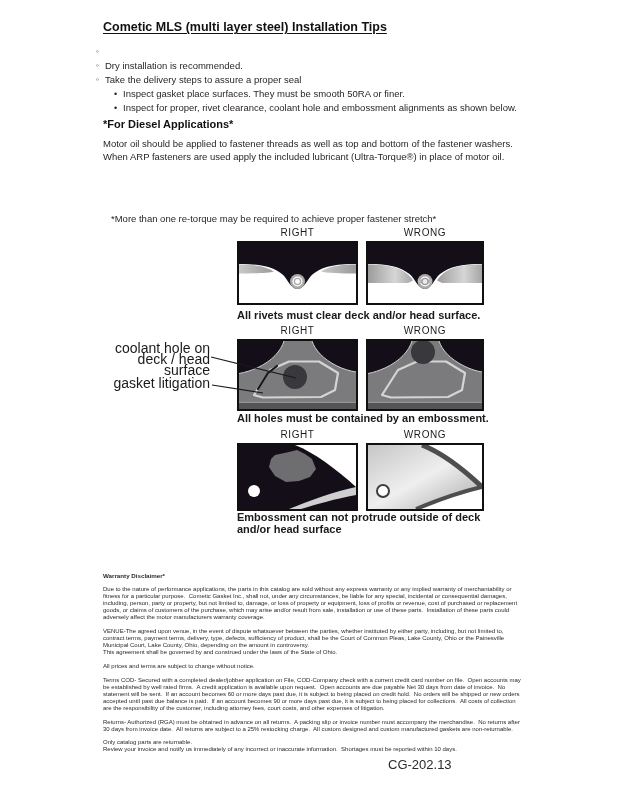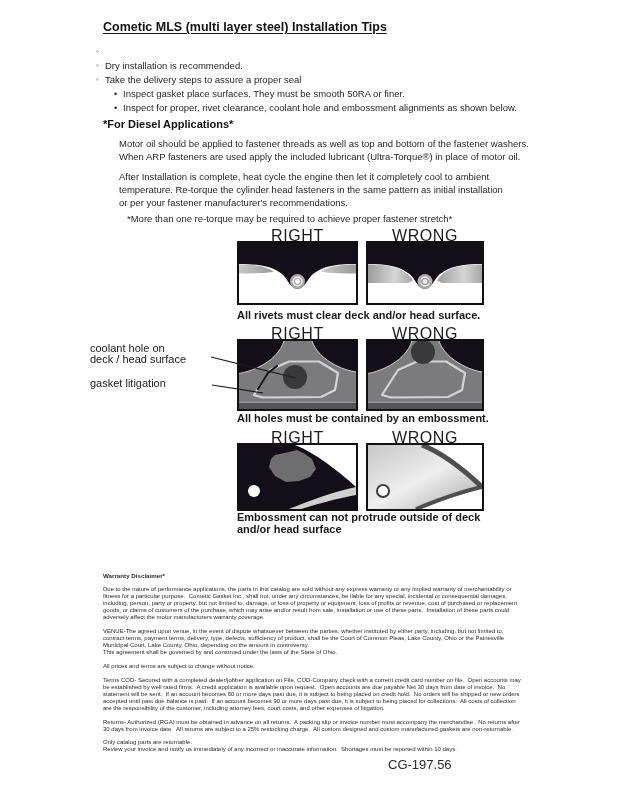--- a/index.html
+++ b/index.html
@@ -8,28 +8,28 @@
   .abs{position:absolute;}
   .pre{white-space:pre-line;}
   .title{left:103px;top:20px;font-size:12.5px;font-weight:bold;color:#111;
          text-decoration:underline;text-underline-offset:2px;}
   .tips{left:96px;top:45px;width:430px;font-size:9.5px;line-height:14px;}
   .brow{display:flex;}
   .bc{width:9px;font-size:8px;flex:0 0 auto;transform:translateY(-0.5px);}
   .sub{margin-left:18px;}
   .sub .bc{font-size:9px;}
   .dheading{left:103px;top:118px;font-size:11px;font-weight:bold;color:#111;}
-  .body{font-size:9.5px;line-height:13px;width:420px;margin-left:16px;}
+  .body{font-size:9.5px;line-height:13px;width:420px;}
   .p1{left:103px;top:137px;}
   .p2{left:103px;top:170px;}
   .p3{left:111px;top:212px;}
-  .dlabel{font-size:16px;font-weight:500;letter-spacing:0.6px;color:#1c1c1c;text-align:center;}
+  .dlabel{font-size:10px;font-weight:500;letter-spacing:0.6px;color:#1c1c1c;text-align:center;}
   .dbox{border:2px solid #101010;box-sizing:border-box;background:#fff;line-height:0;}
   .caption{font-size:11px;font-weight:bold;color:#1a1a1a;line-height:11.5px;}
-  .callout{font-size:11px;line-height:11px;color:#1a1a1a;text-align:left;}
+  .callout{font-size:14px;line-height:11px;color:#1a1a1a;text-align:right;}
   .legal{left:103px;top:572px;width:460px;font-size:6px;line-height:7.1px;color:#2a2a2a;}
   .legal .lh{font-weight:bold;font-size:6.2px;margin-bottom:7px;}
   .legal p{margin:0 0 6.5px 0;white-space:pre;}
   .pagenum{left:388px;top:757px;font-size:13px;color:#2a2a2a;}
   svg{display:block;}
 </style>
 </head>
 <body>
 
 <div class="page">
@@ -54,23 +54,20 @@
     </div>
     <div class="brow sub">
       <span class="bc">•</span>
       <span>Inspect for proper, rivet clearance, coolant hole and embossment alignments as shown below.</span>
     </div>
   </div>
 
   <div class="abs dheading">*For Diesel Applications*</div>
   <div class="abs body pre p1">Motor oil should be applied to fastener threads as well as top and bottom of the fastener washers.
 When ARP fasteners are used apply the included lubricant (Ultra-Torque®) in place of motor oil.</div>
-  <div class="abs body pre p2">After Installation is complete, heat cycle the engine then let it completely cool to ambient
-temperature. Re-torque the cylinder head fasteners in the same pattern as initial installation
-or per your fastener manufacturer's recommendations.</div>
   <div class="abs body p3">*More than one re-torque may be required to achieve proper fastener stretch*</div>
 
   <div class="abs dlabel" style="left:237px;top:227px;width:121px">RIGHT</div>
   <div class="abs dlabel" style="left:366px;top:227px;width:118px">WRONG</div>
 
   <div class="abs dbox" style="left:237px;top:241px;width:121px;height:64px">
     <svg width="117" height="60" viewBox="0 0 117 60">
       <defs>
         <linearGradient id="g1a" x1="0" y1="0" x2="1" y2="0">
           <stop offset="0" stop-color="#c9c9c9"></stop>
@@ -202,15 +199,15 @@
 be established by well rated firms.  A credit application is available upon request.  Open accounts are due payable Net 30 days from date of invoice.  No
 statement will be sent.  If an account becomes 60 or more days past due, it is subject to being placed on credit hold.  No orders will be shipped or new orders
 accepted until past due balance is paid.  If an account becomes 90 or more days past due, it is subject to being placed for collections.  All costs of collection
 are the responsibility of the customer, including attorney fees, court costs, and other expenses of litigation.</p>
     <p>Returns- Authorized (RGA) must be obtained in advance on all returns.  A packing slip or invoice number must accompany the merchandise.  No returns after
 30 days from invoice date.  All returns are subject to a 25% restocking charge.  All custom designed and custom manufactured gaskets are non-returnable.</p>
     <p>Only catalog parts are returnable.
 Review your invoice and notify us immediately of any incorrect or inaccurate information.  Shortages must be reported within 10 days.</p>
   </div>
 
-  <div class="abs pagenum">CG-197.56</div>
+  <div class="abs pagenum">CG-202.13</div>
 
 </div>
 
 </body></html>

